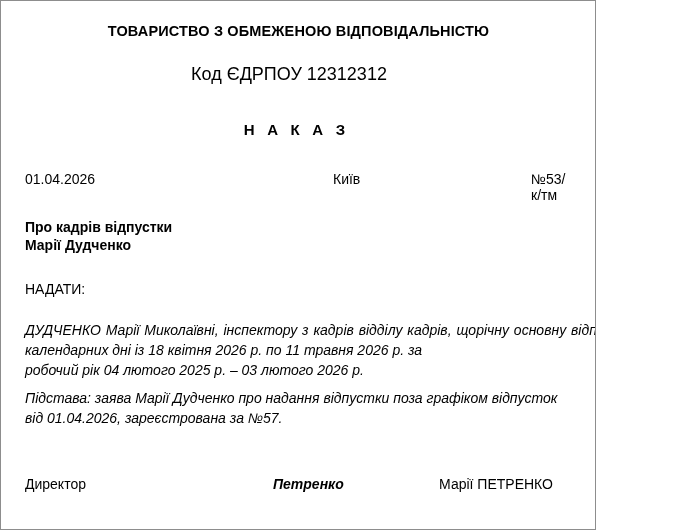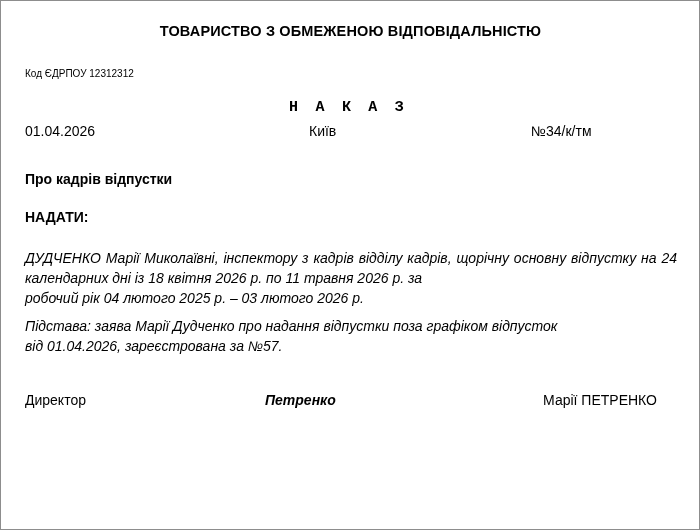--- a/index.html
+++ b/index.html
@@ -6,21 +6,21 @@
     margin: 0;
     padding: 0;
     background: #ffffff;
   }
   body {
     font-family: "Liberation Sans", sans-serif;
     color: #000000;
   }
   .document {
     position: relative;
-    width: 700px;
+    width: 596px;
     height: 530px;
     box-sizing: border-box;
     background: #ffffff;
     border: 1px solid #8d8d8d;
     overflow: hidden;
   }
   .inner {
     position: absolute;
     left: 24px;
     right: 23px;
@@ -37,53 +37,52 @@
     letter-spacing: 0.15px;
     padding-top: 20px;
   }
   .letterhead-line {
     display: block;
     white-space: nowrap;
   }
 
   
   .registry-code {
-    text-align: left;
-    font-size: 10px;
+    text-align: center;
+    font-size: 18px;
     line-height: 18px;
     margin-top: 23px;
     padding-right: 19px;
   }
 
   
   .order-title {
     text-align: center;
     font-weight: bold;
     font-size: 15px;
     letter-spacing: 4.2px;
-    margin-top: 16px;
+    margin-top: 38px;
     padding-right: 4px;
-    font-family: Liberation Mono, monospace;
   }
 
   
   .meta-row {
     position: relative;
     height: 19px;
     font-size: 14px;
-    margin-top: 7px;
+    margin-top: 33px;
   }
   .meta-date {
     position: absolute;
     left: 0;
     top: 0;
   }
   .meta-city {
     position: absolute;
-    left: 284px;
+    left: 308px;
     top: 0;
   }
   .meta-number {
     position: absolute;
     left: 506px;
     top: 0;
   }
 
   
   .subject {
@@ -93,22 +92,21 @@
     margin-top: 28px;
   }
   .subject-line {
     display: block;
   }
 
   
   .directive {
     font-size: 14px;
     line-height: 18px;
-    margin-top: 20px;
-    font-weight: bold;
+    margin-top: 26px;
   }
 
   
   .body-paragraph {
     font-size: 14px;
     line-height: 20px;
     text-align: justify;
     width: 652px;
     margin-top: 22px;
     font-style: italic;
@@ -118,30 +116,30 @@
   }
   .body-paragraph .last-line {
     display: block;
   }
 
   
   .signature-row {
     position: relative;
     height: 20px;
     font-size: 14px;
-    margin-top: 36px;
+    margin-top: 48px;
   }
   .sig-position {
     position: absolute;
     left: 0;
     top: 0;
   }
   .sig-mark {
     position: absolute;
-    left: 240px;
+    left: 248px;
     top: 0;
     font-weight: bold;
     font-style: italic;
   }
   .sig-name {
     position: absolute;
     right: 19px;
     top: 0;
     white-space: nowrap;
   }
@@ -156,25 +154,26 @@
       <span class="letterhead-line">ТОВАРИСТВО З ОБМЕЖЕНОЮ ВІДПОВІДАЛЬНІСТЮ</span>
     </div>
 
     <div class="registry-code">Код ЄДРПОУ 12312312</div>
 
     <div class="order-title">Н А К А З</div>
 
     <div class="meta-row">
       <span class="meta-date">01.04.2026</span>
       <span class="meta-city">Київ</span>
-      <span class="meta-number">№34/к/тм</span>
+      <span class="meta-number">№53/к/тм</span>
     </div>
 
     <div class="subject">
       <span class="subject-line">Про кадрів відпустки</span>
+      <span class="subject-line">Марії Дудченко</span>
     </div>
 
     <div class="directive">НАДАТИ:</div>
 
     <div class="body-paragraph">
       <span>ДУДЧЕНКО Марії Миколаївні, інспектору з кадрів відділу кадрів, щорічну основну відпустку на 24 календарних дні із 18 квітня 2026 р. по 11 травня 2026 р. за</span>
       <span class="last-line">робочий рік 04 лютого 2025 р. – 03 лютого 2026 р.</span>
     </div>
 
     <div class="body-paragraph basis">

